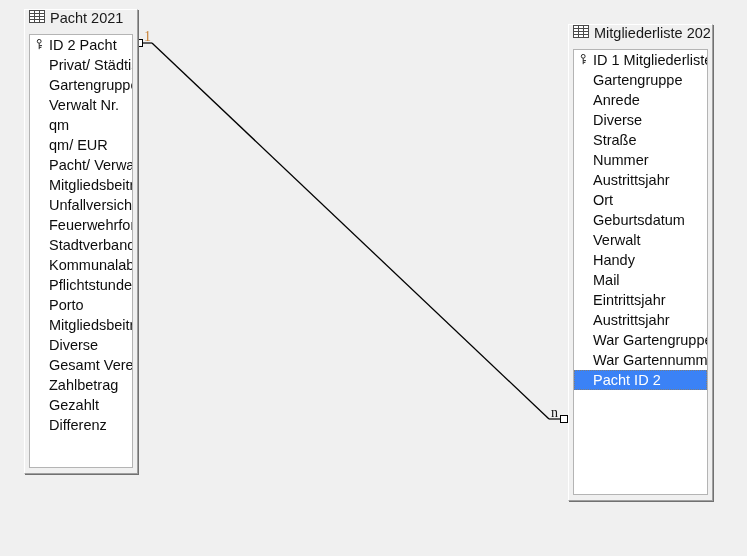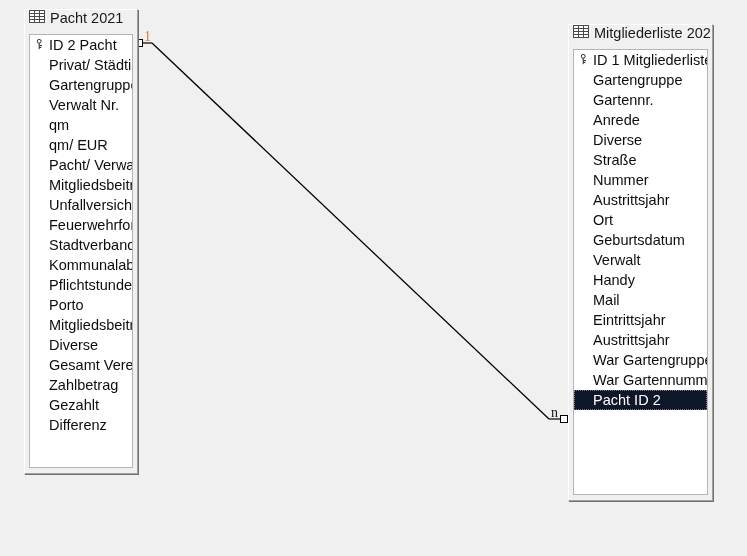--- a/index.html
+++ b/index.html
@@ -104,21 +104,21 @@
   }
   .field-row .fr-key svg { display: inline-block; vertical-align: -1px; }
 
   .field-row .fr-name {
     overflow: hidden;
     white-space: nowrap;
     padding-left: 2px;
   }
 
   .field-row.selected {
-    background: #0f172a;
+    background: #3b82f6;
     color: #ffffff;
     outline: 1px dotted #7d7d7d;
     outline-offset: -1px;
   }
 
   
   .card-label {
     position: absolute;
     font-size: 14px;
     font-family: "Liberation Serif", serif;
@@ -276,24 +276,20 @@
               <line x1="4.2" y1="8.4" x2="6.4" y2="8.4" stroke="#2b2b2b" stroke-width="1"></line>
             </svg></span>
           <span class="fr-name">ID 1 Mitgliederliste</span>
         </div>
         <div class="field-row">
           <span class="fr-key"></span>
           <span class="fr-name">Gartengruppe</span>
         </div>
         <div class="field-row">
           <span class="fr-key"></span>
-          <span class="fr-name">Gartennr.</span>
-        </div>
-        <div class="field-row">
-          <span class="fr-key"></span>
           <span class="fr-name">Anrede</span>
         </div>
         <div class="field-row">
           <span class="fr-key"></span>
           <span class="fr-name">Diverse</span>
         </div>
         <div class="field-row">
           <span class="fr-key"></span>
           <span class="fr-name">Straße</span>
         </div>

